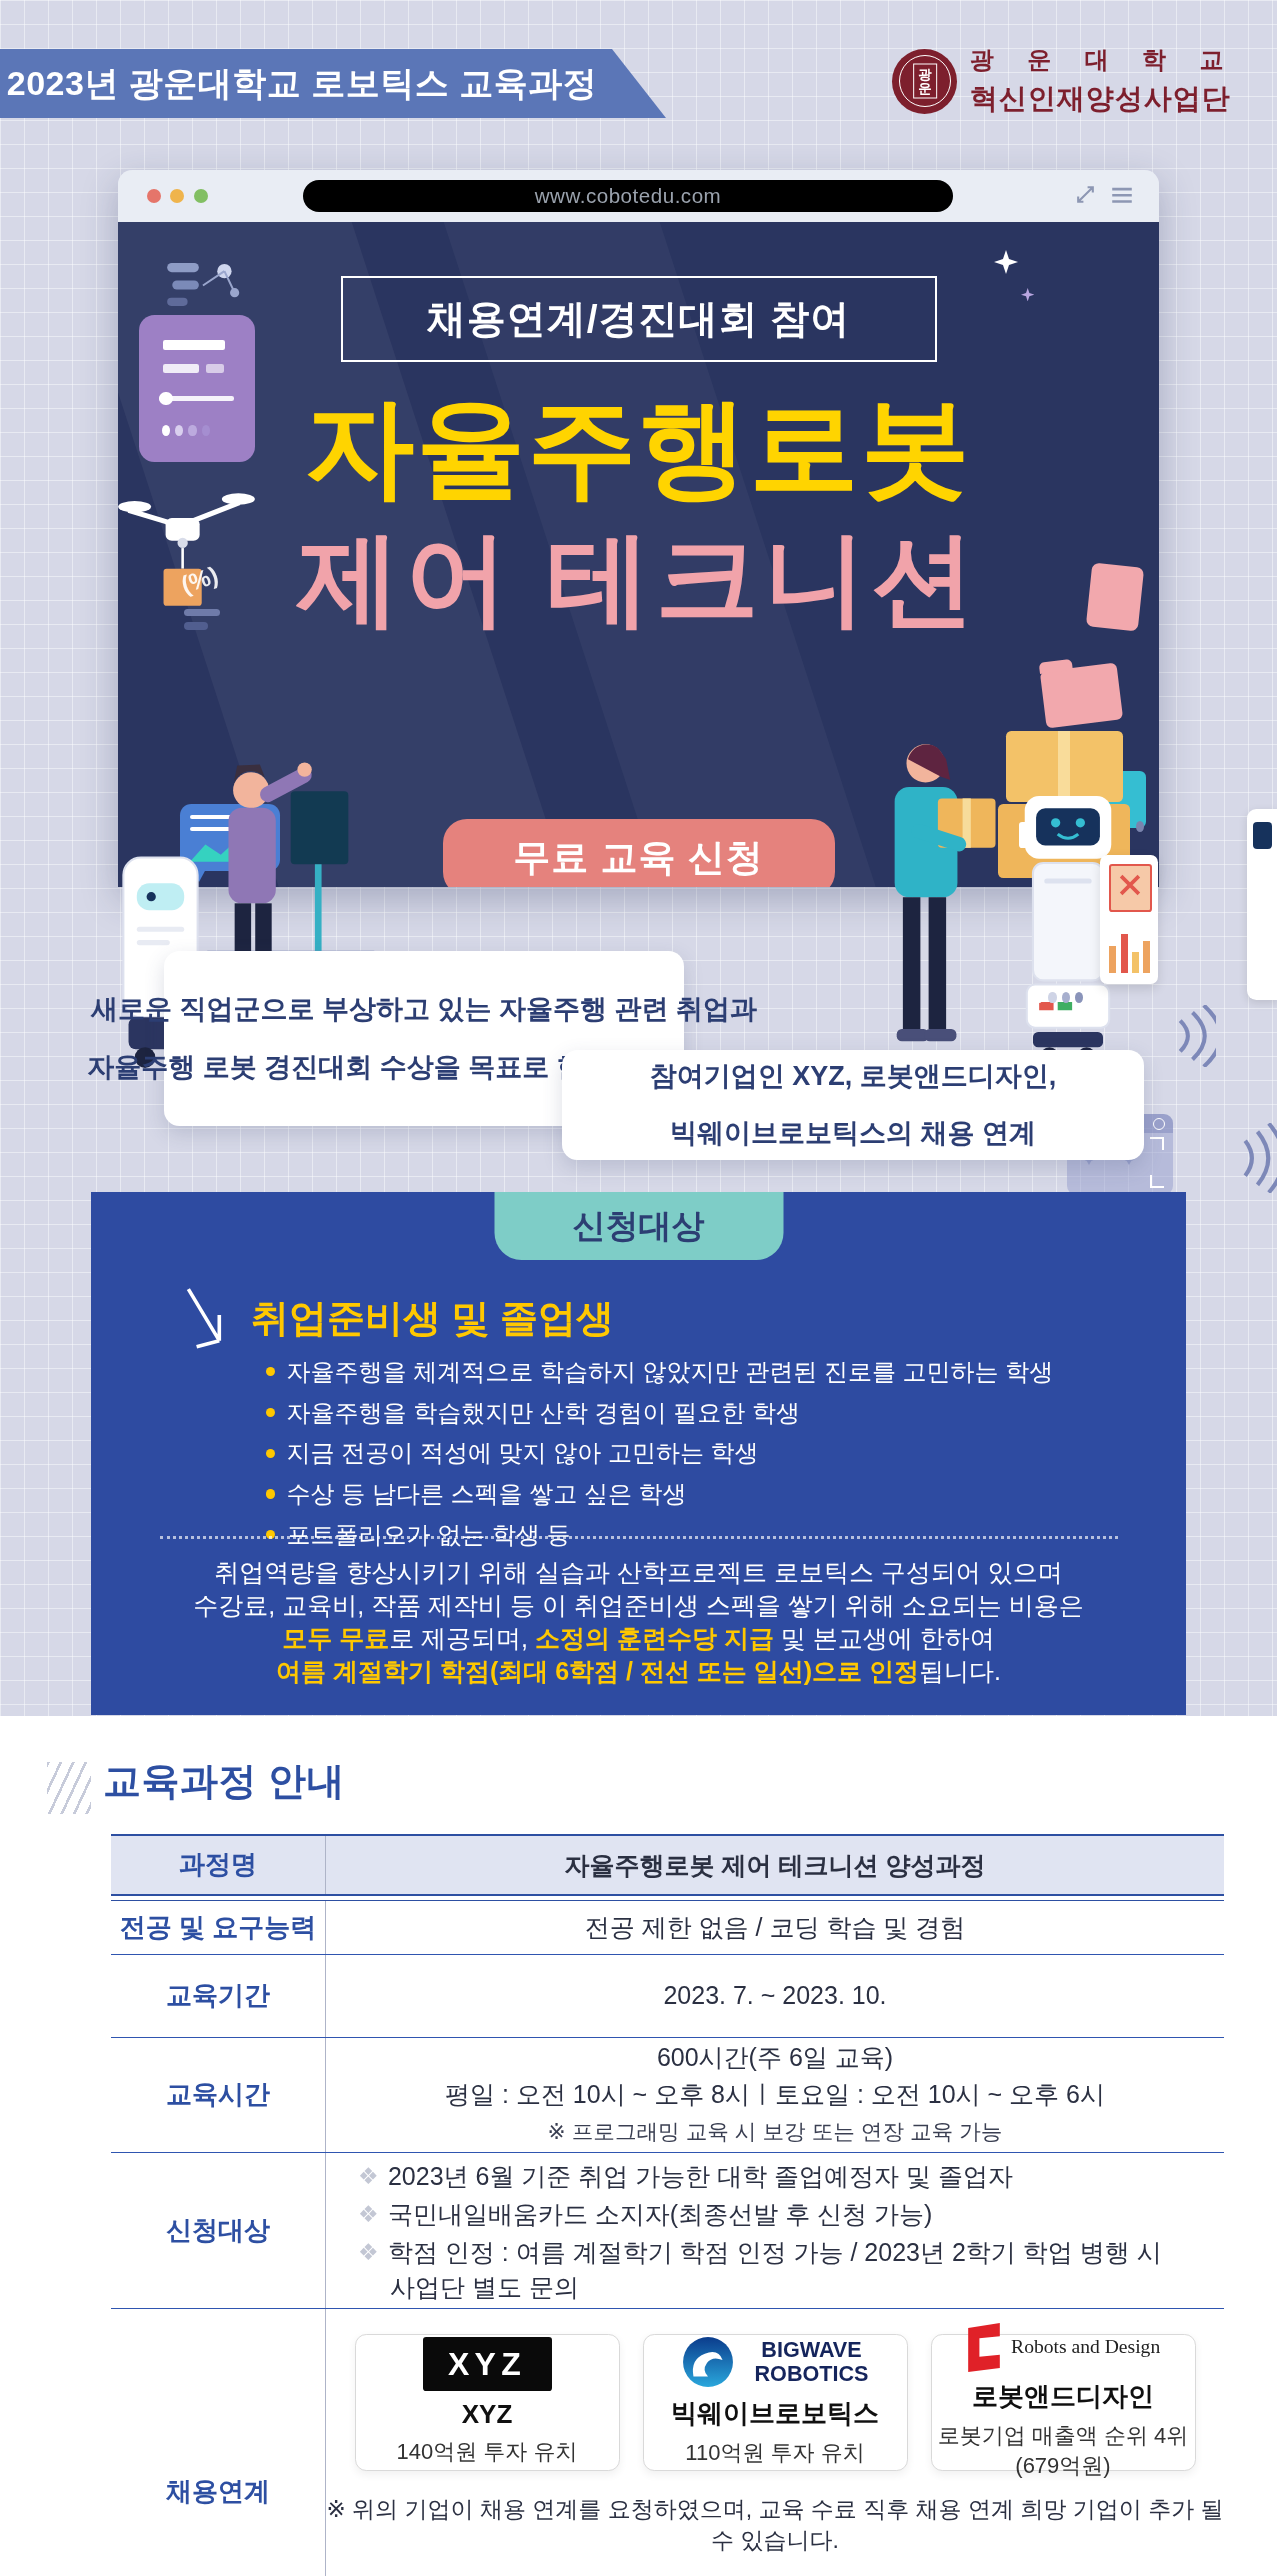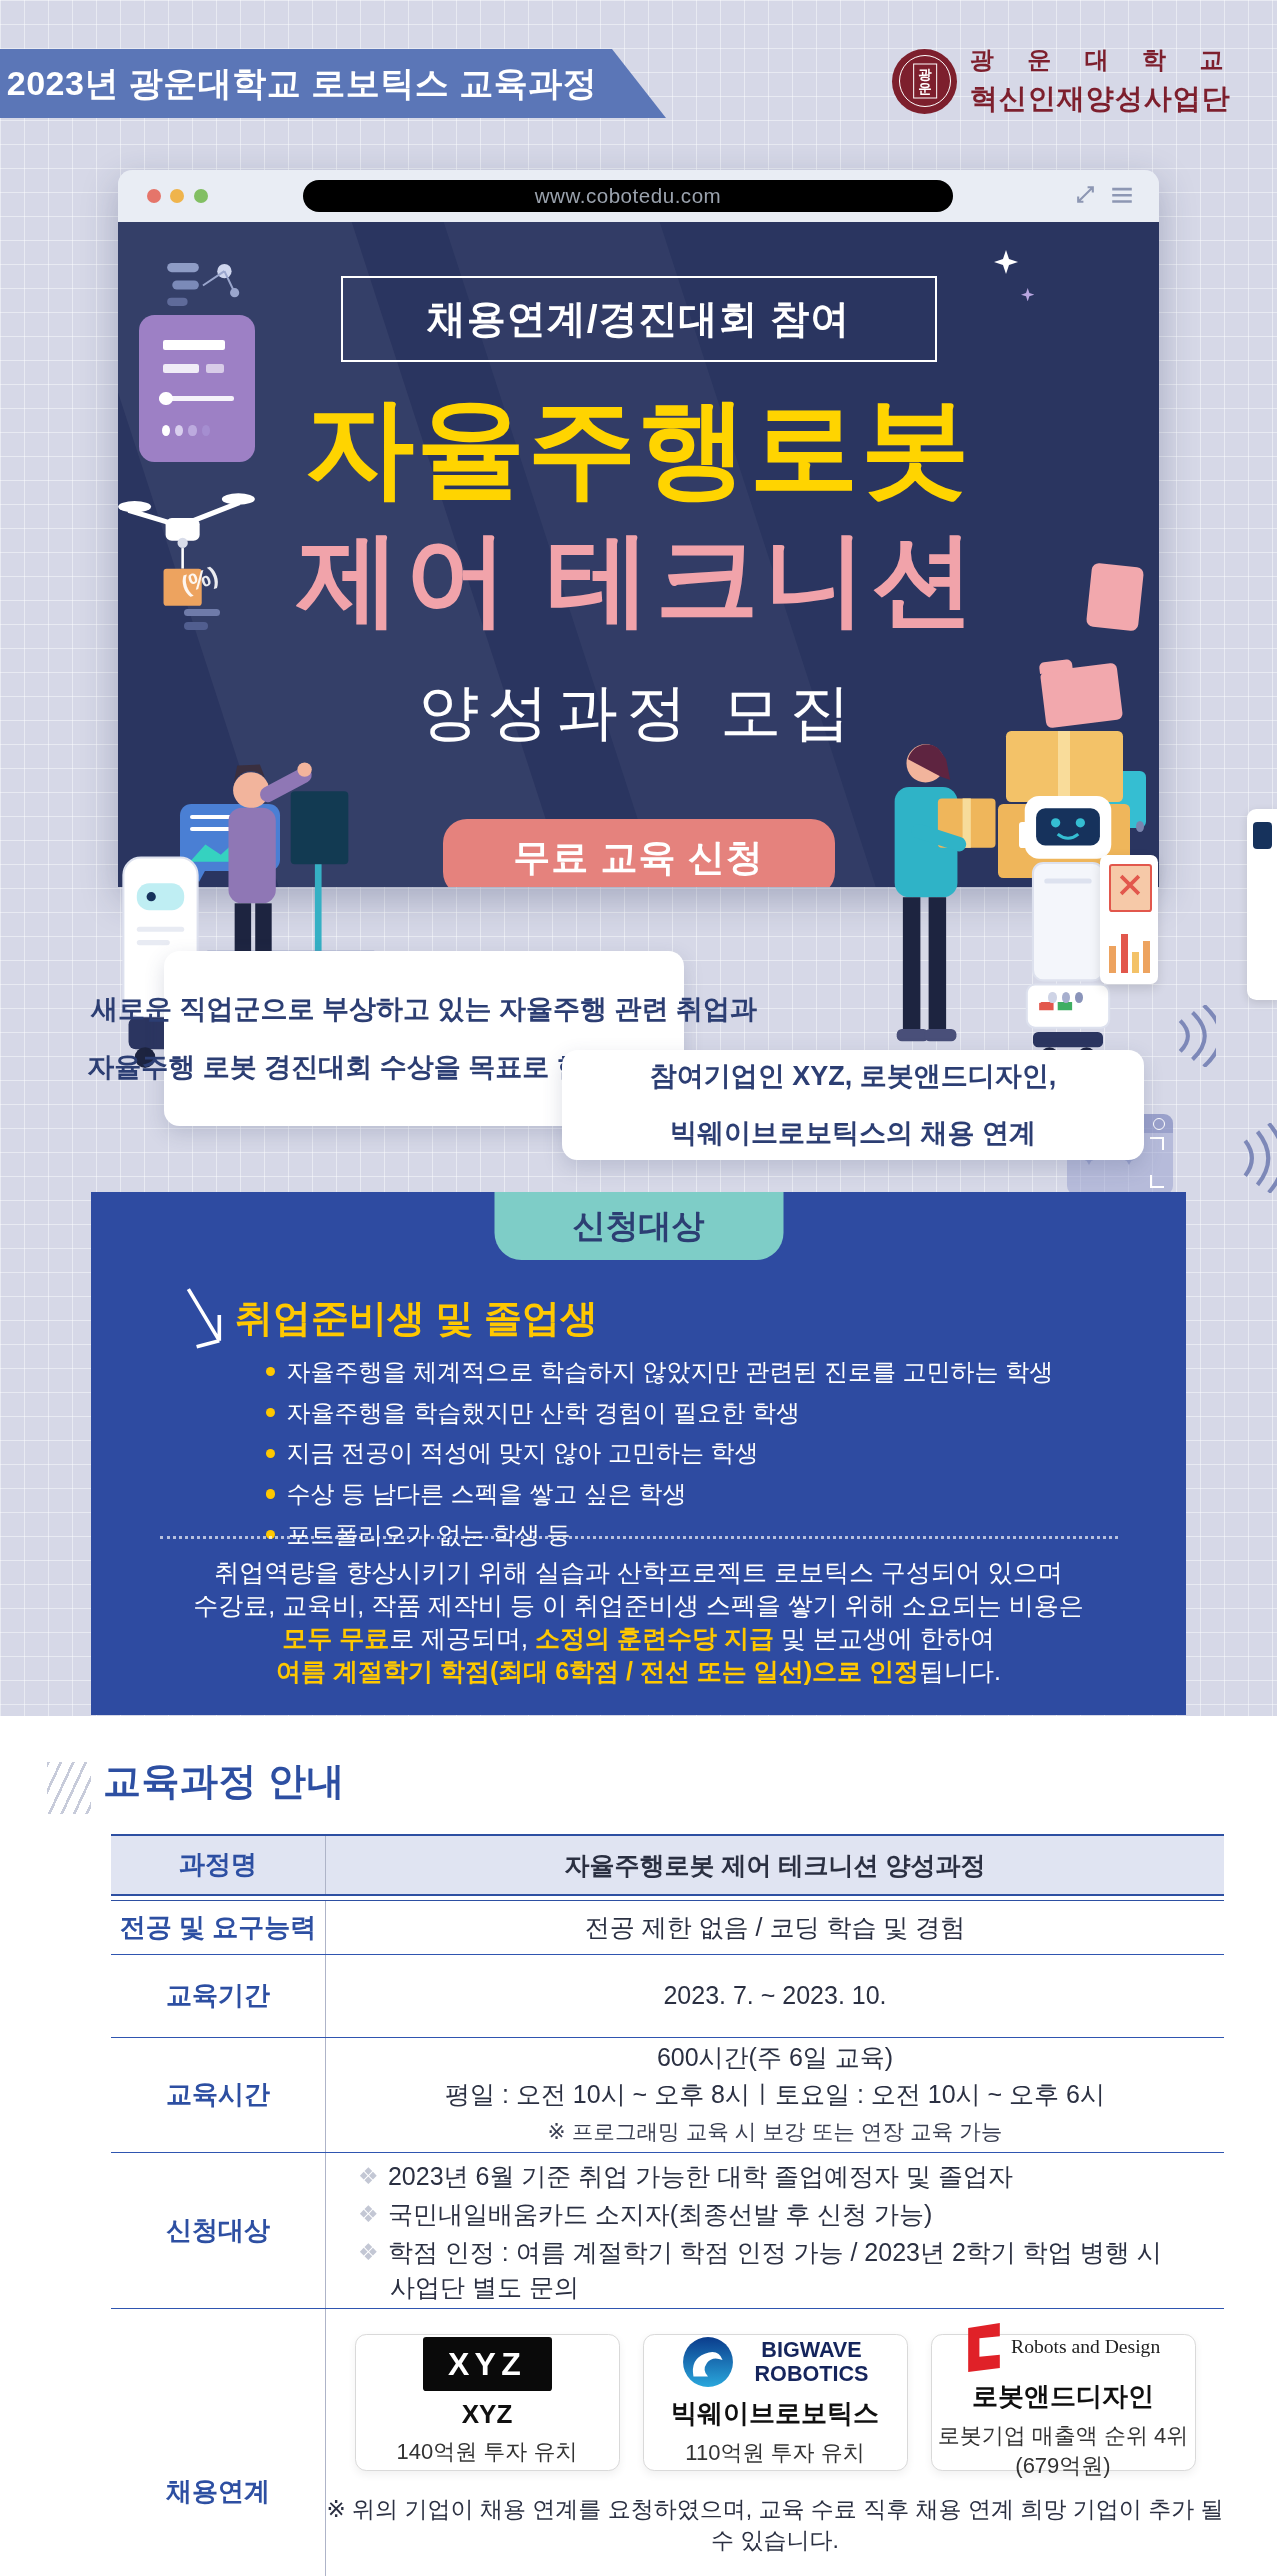--- a/index.html
+++ b/index.html
@@ -50,21 +50,21 @@
   
   .intro-card{position:absolute;background:#fff;border-radius:15.5px;box-shadow:0 7.2px 20.6px rgba(60,70,110,.18);
     display:flex;flex-direction:column;align-items:center;justify-content:center;gap:14.4px;}
   .intro-card p{margin:8px;color:#2c3e73;font-size:27px;font-weight:800;line-height:1.0;white-space:nowrap;}
 
   
   .blue-sec{position:absolute;left:91px;top:1192px;width:1095px;height:523px;background:#2e4ba1;}
   .tab{position:absolute;left:50%;top:0;transform:translateX(-50%);width:289px;height:68px;background:#7ecdc7;
     border-radius:0 0 27px 27px;display:flex;align-items:center;justify-content:center;}
   .tab span{color:#2c3e73;font-size:33px;font-weight:800;}
-  .tgt-head{position:absolute;left:144px;top:101px;color:#ffc800;font-size:38px;font-weight:800;}
+  .tgt-head{position:absolute;left:160px;top:101px;color:#ffc800;font-size:38px;font-weight:800;}
   .tgt-arrow{position:absolute;left:90px;top:93px;}
   .tgt-bullets{position:absolute;left:175px;top:167px;}
   .tgt-bullets .b{display:flex;align-items:flex-start;gap:11.3px;margin-bottom:15.5px;}
   .tgt-bullets .dot{width:9.3px;height:9.3px;border-radius:50%;background:#ffc800;margin-top:8.2px;flex:0 0 auto;}
   .tgt-bullets p{margin:0;color:#fff;font-size:24px;font-weight:500;line-height:1.05;}
   .dotted{position:absolute;left:69px;top:344px;width:958px;border-top:3.6px dotted rgba(255,255,255,.65);}
   .tgt-para{position:absolute;left:0;top:364px;width:100%;text-align:center;color:#fff;font-size:25px;font-weight:500;line-height:33px;}
   .hl{color:#ffc800;font-weight:800;}
 
   
@@ -214,21 +214,20 @@
         <svg style="position:absolute;left:10.3px;top:31px;" width="77" height="27" viewBox="0 0 150 52">
           <path d="M0 52 L30 18 L60 38 L95 6 L150 52 Z" fill="#35d2c0"></path>
         </svg>
       </div>
 
       <div class="badge">
         <span>채용연계/경진대회 참여</span>
       </div>
       <div class="t1">자율주행로봇</div>
       <div class="t2">제어 테크니션</div>
-      <div class="t3">양성과정 모집</div>
       <button class="cta">
         <span>무료 교육 신청</span>
       </button>
 
       <svg class="abs sparkle" style="left:876px;top:28px;" width="24" height="24" viewBox="0 0 40 40">
         <path d="M20 0 L25 15 L40 20 L25 25 L20 40 L15 25 L0 20 L15 15 Z"></path>
       </svg>
       <svg class="abs" style="left:903px;top:66px;" width="13.4" height="13.4" viewBox="0 0 40 40">
         <path d="M20 0 L25 15 L40 20 L25 25 L20 40 L15 25 L0 20 L15 15 Z" fill="#b9a6e0"></path>
       </svg>

